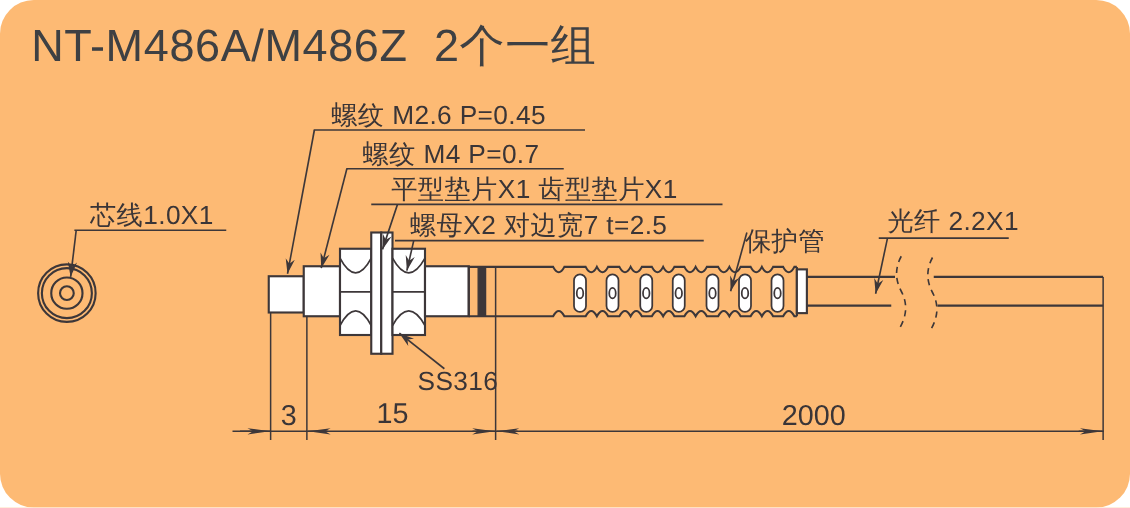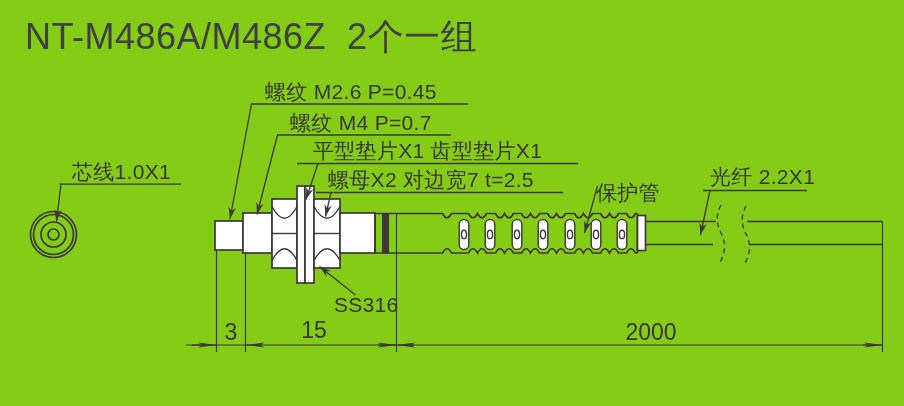--- a/index.html
+++ b/index.html
@@ -1,18 +1,19 @@
 <!DOCTYPE html>
 <html><head>
 <meta charset="utf-8">
 <style>
   html,body{margin:0;padding:0;background:#ffffff;}
   .stage{
-    position:relative;width:904px;height:406px;background:#84cc16;overflow:hidden;
+    position:relative;width:904px;height:406px;background:#fdba74;overflow:hidden;
     font-family:"Liberation Sans", sans-serif;
+    border-radius:27px;
   }
   .title{
     position:absolute;left:25px;top:13px;
     font-size:36px;font-weight:500;color:#3e4043;
     letter-spacing:0.5px;white-space:pre;
   }
   svg{position:absolute;left:0;top:0;}
   .ink-stroke{stroke:#3d3739;}
   .callout-text{
     font-family:"Liberation Sans", sans-serif;

